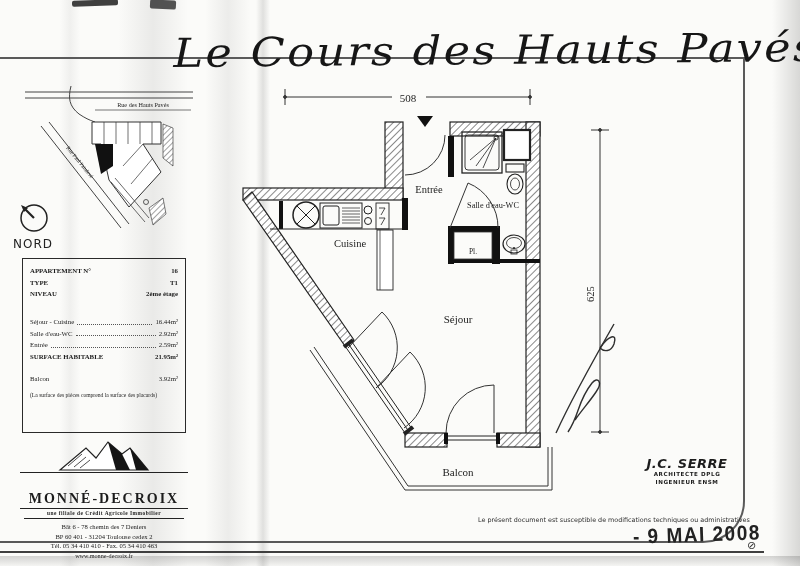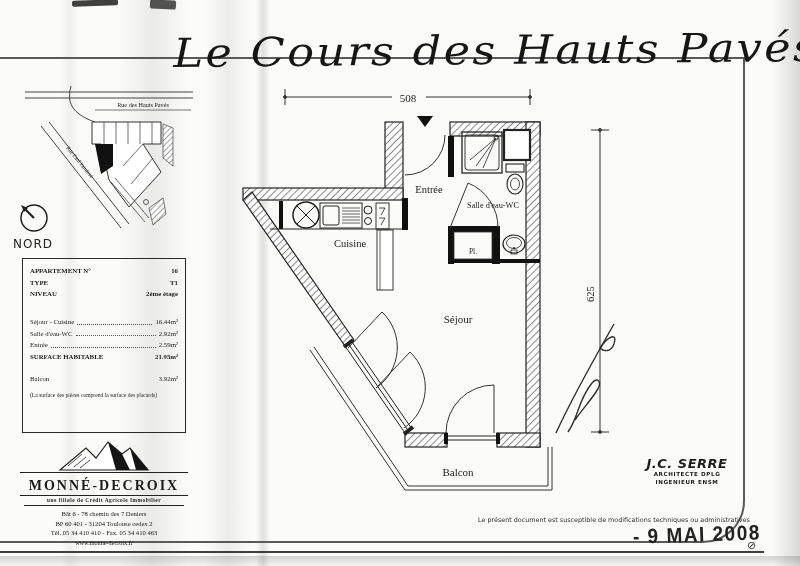--- a/index.html
+++ b/index.html
@@ -28,21 +28,21 @@
   .prow .val{white-space:nowrap;text-align:right;}
   .prow.bold{font-weight:bold;}
   .leader{flex:1;border-bottom:1px dotted #555;margin:0 3px 1.5px 3px;min-width:6px;}
   .spacer{flex:1;}
   .gap18{height:16px;} .gap12{height:10px;}
   .note{font-size:5.6px;margin-top:9px;line-height:1.3;}
   
   .logo{position:absolute;left:16px;top:436px;width:176px;text-align:center;}
   .logo-name{font-family:"Liberation Serif",serif;font-weight:bold;font-size:14px;
       letter-spacing:2px;border-top:1.6px solid #222;border-bottom:1px solid #222;
-      padding:5px 0 1px 0;margin:0 4px;}
+      padding:18px 0 1px 0;margin:0 4px;}
   .logo-sub{font-size:5.4px;font-weight:bold;letter-spacing:0.5px;
       border-bottom:1px solid #222;padding-bottom:2px;margin:1px 8px 3px 8px;}
   .logo-addr{font-size:6.6px;line-height:1.45;font-family:"Liberation Serif",serif;}
   .logo-web{font-size:6.2px;margin-top:1px;}
   
   .arch{position:absolute;left:612px;top:456px;width:150px;text-align:center;}
   .arch-name{font-family:"DejaVu Sans",sans-serif;font-style:italic;font-weight:bold;
       font-size:13px;letter-spacing:0.5px;}
   .arch-sub{font-family:"DejaVu Sans",sans-serif;font-size:5.6px;font-weight:bold;
       letter-spacing:0.6px;line-height:1.4;}

